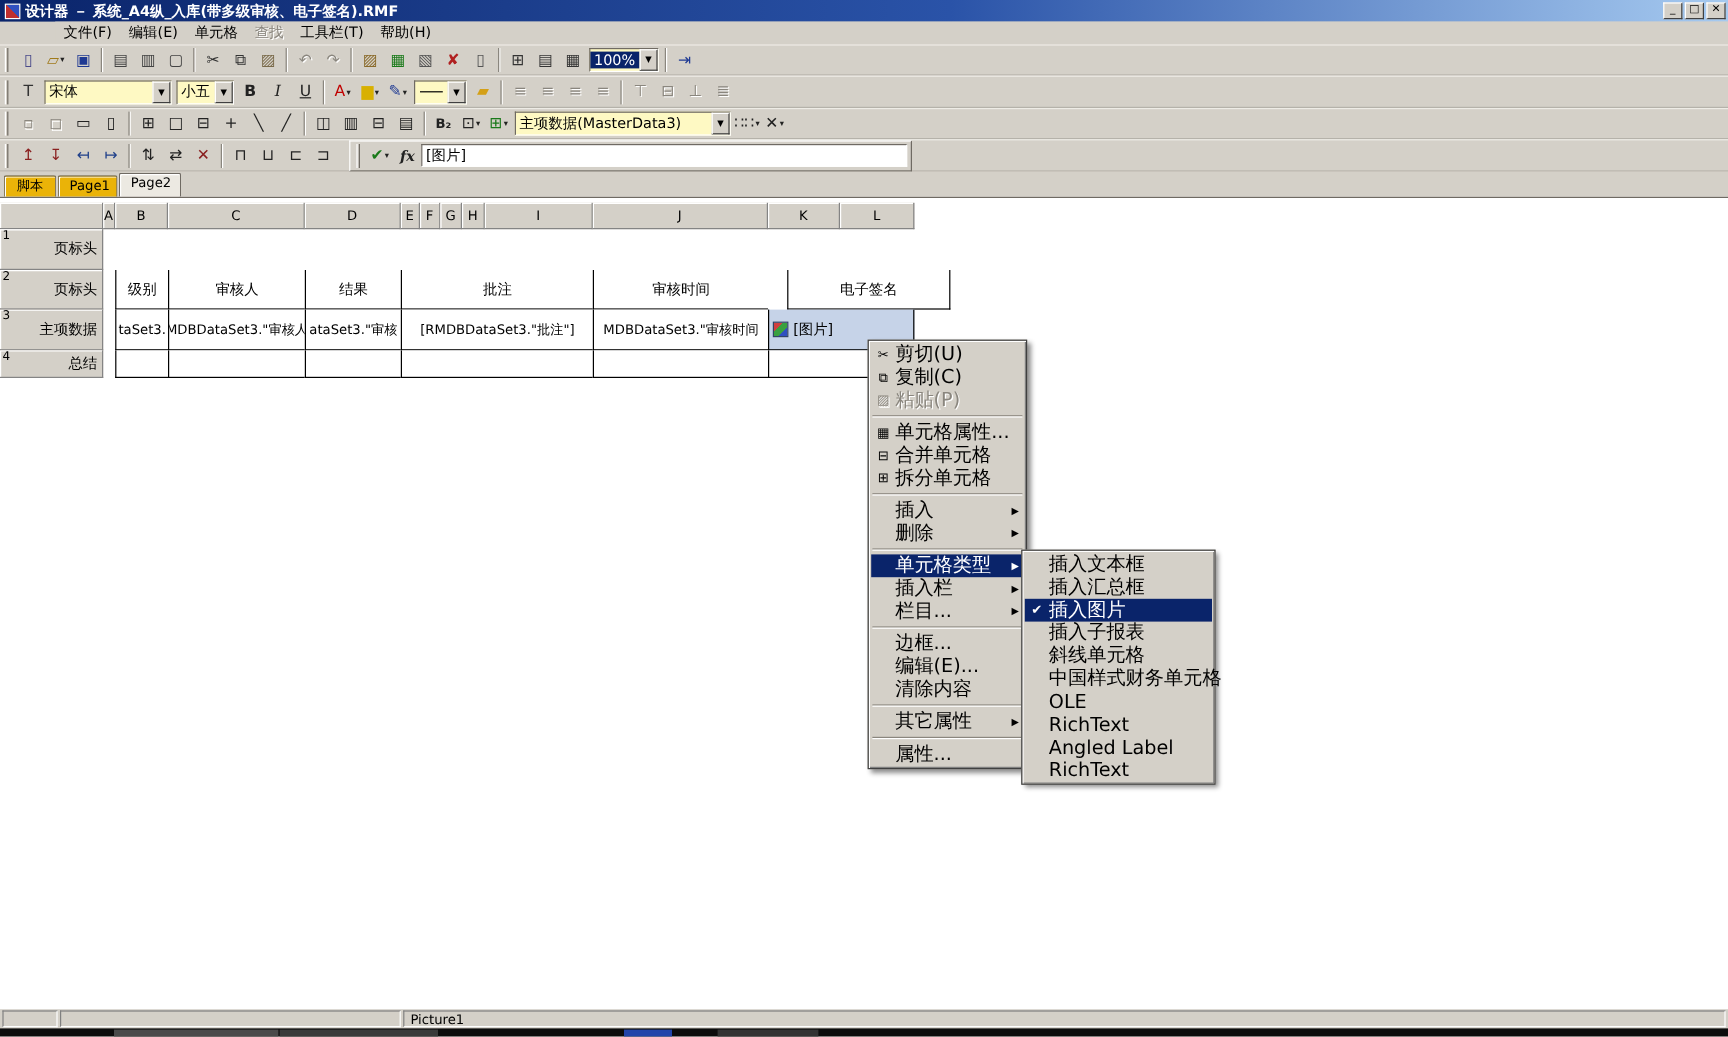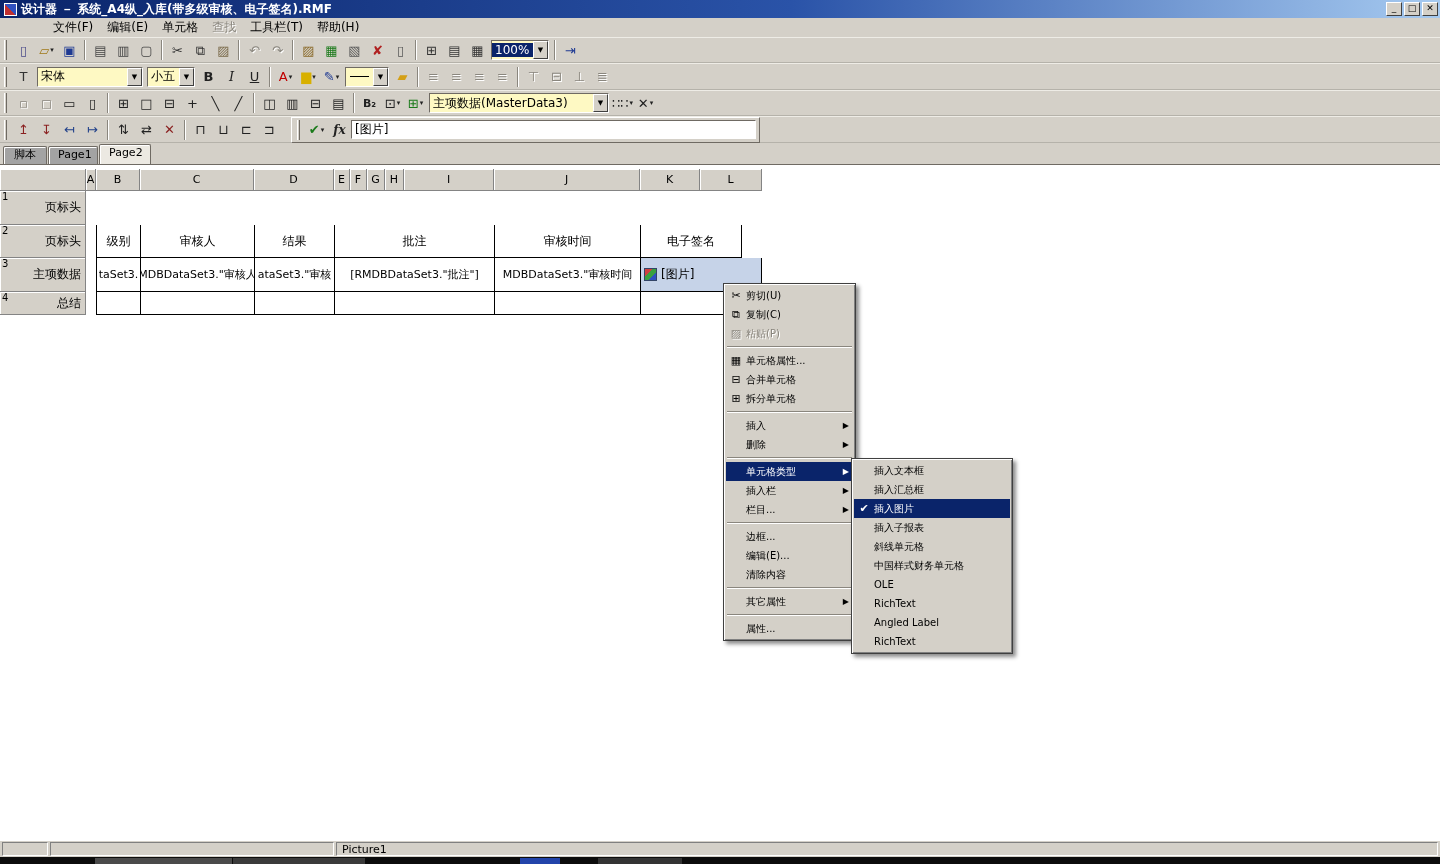--- a/index.html
+++ b/index.html
@@ -45,21 +45,21 @@
     padding:1px 3px; margin-left:10px; }
   [data-name=bold-button] .gslot { font-weight:bold; }
   [data-name=italic-button] .gslot { font-style:italic; font-family:"DejaVu Serif",serif; }
   [data-name=underline-button] .gslot { text-decoration:underline; }
   [data-name=function-button] .gslot { font-style:italic; font-weight:bold; font-family:"DejaVu Serif",serif; font-size:12px; }
   [data-name=bind-field-button] .gslot { font-size:11px; font-weight:bold; }
 
   
   .tabbar { position:absolute; top:143px; left:0; right:0; height:21px; background:#d4d0c8;
     display:flex; align-items:flex-end; padding-left:3px; }
-  .tab { height:18px; line-height:16px; padding:0 9px; font-size:11px; background:#a3a3a3;
+  .tab { height:18px; line-height:16px; padding:0 9px; font-size:11px; background:#eab308;
     border:1px solid #6f6a63; border-bottom:none; border-radius:2px 2px 0 0; margin-right:1px;
     box-shadow:inset 1px 1px 0 #fff; text-align:center; }
   .tab.active { height:20px; background:#ece9e2; }
 
   
   .design { position:absolute; top:164px; left:0; right:0; height:676px; background:#fff; border-top:1px solid #6f6a63; }
   .colhdr-row { position:absolute; left:86px; top:4px; height:22px; display:flex; }
   .colhdr { height:22px; background:#d4d0c8; border-right:1px solid #848484; border-bottom:1px solid #848484;
     box-shadow:inset 1px 1px 0 #fff; display:flex; align-items:center; justify-content:center; font-size:11px; }
   .corner { position:absolute; left:0; top:4px; width:86px; height:22px; background:#d4d0c8;
@@ -76,21 +76,21 @@
   .cell.expr { font-size:11px; }
   .cell.sel { background:#c6d3e8; justify-content:flex-start; padding-left:3px; gap:4px; }
   .pic-icon { width:13px; height:13px; border:1px solid #334466; flex:0 0 13px;
     background:linear-gradient(135deg,#d04040 0 33%,#3aa040 33% 66%,#3050c0 66% 100%); }
 
   
   .menu { position:absolute; background:#d4d0c8; padding:2px; border:1px solid #404040;
     box-shadow:inset 1px 1px 0 #fff, inset -1px -1px 0 #808080, 3px 3px 4px rgba(0,0,0,.45); z-index:50; }
   .mi { height:19px; display:flex; align-items:center; position:relative; padding-right:14px; }
   .mi-ic { flex:0 0 20px; text-align:center; font-size:11px; }
-  .mi-label { font-size:10px; white-space:nowrap; }
+  .mi-label { font-size:16px; white-space:nowrap; }
   .mi.arrow::after { content:"▶"; position:absolute; right:4px; font-size:8px; }
   .mi.highlight { background:#0a246a; color:#fff; }
   .mi.disabled { color:#8a867e; text-shadow:1px 1px 0 #fff; }
   .mi.checked .mi-ic::after { content:"✔"; }
   .msep { height:2px; margin:3px 1px; border-top:1px solid #8a867e; border-bottom:1px solid #fff; }
 
   
   .statusbar { position:absolute; top:840px; left:0; right:0; height:17px; background:#d4d0c8;
     display:flex; align-items:center; gap:2px; padding:1px 2px; border-top:1px solid #fff; }
   .sp { height:14px; border:1px solid; border-color:#808080 #fff #fff #808080; display:flex; align-items:center;
@@ -443,21 +443,21 @@
       <span class="rownum" data-name="row-number">4</span>
       <span class="rowband" data-name="band-label">总结</span>
     </div>
 
 
     <div class="cell" style="left:96px;top:60px;width:44px;height:33px" data-name="header-cell-level">级别</div>
     <div class="cell" style="left:140px;top:60px;width:114px;height:33px" data-name="header-cell-auditor">审核人</div>
     <div class="cell" style="left:254px;top:60px;width:80px;height:33px" data-name="header-cell-result">结果</div>
     <div class="cell" style="left:334px;top:60px;width:160px;height:33px" data-name="header-cell-comment">批注</div>
     <div class="cell" style="left:494px;top:60px;width:146px;height:33px" data-name="header-cell-audit-time">审核时间</div>
-    <div class="cell last" style="left:640px;top:60px;width:102px;height:33px" data-name="header-cell-signature">电子签名</div>
+    <div class="cell last" style="left:656px;top:60px;width:136px;height:33px" data-name="header-cell-signature">电子签名</div>
 
     <div class="cell expr" style="left:96px;top:93px;width:44px;height:34px" data-name="data-cell-level">taSet3.</div>
     <div class="cell expr" style="left:140px;top:93px;width:114px;height:34px" data-name="data-cell-auditor">MDBDataSet3."审核人</div>
     <div class="cell expr" style="left:254px;top:93px;width:80px;height:34px" data-name="data-cell-result">ataSet3."审核</div>
     <div class="cell expr" style="left:334px;top:93px;width:160px;height:34px" data-name="data-cell-comment">[RMDBDataSet3."批注"]</div>
     <div class="cell expr" style="left:494px;top:93px;width:146px;height:34px" data-name="data-cell-audit-time">MDBDataSet3."审核时间</div>
     <div class="cell last sel" style="left:640px;top:93px;width:122px;height:34px" data-name="data-cell-picture-selected">
       <span class="pic-icon" data-name="picture-icon"></span>
       <span data-name="picture-cell-label">[图片]</span>
     </div>

